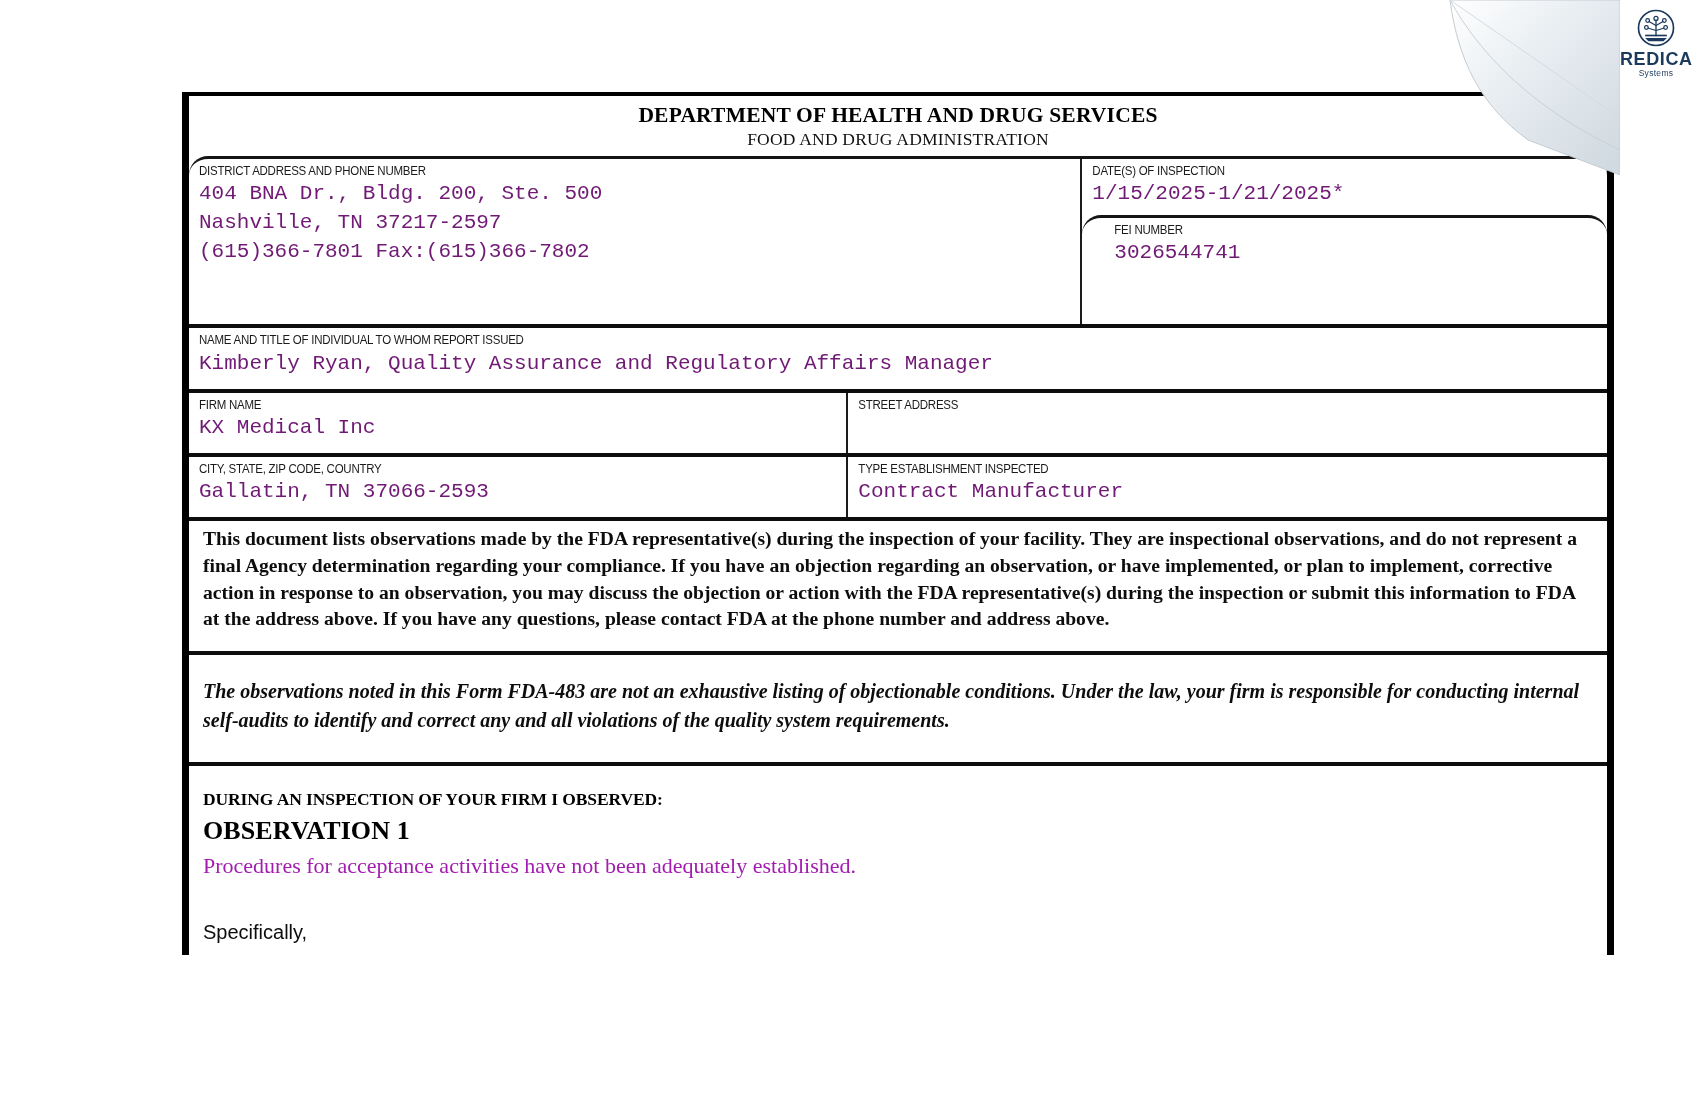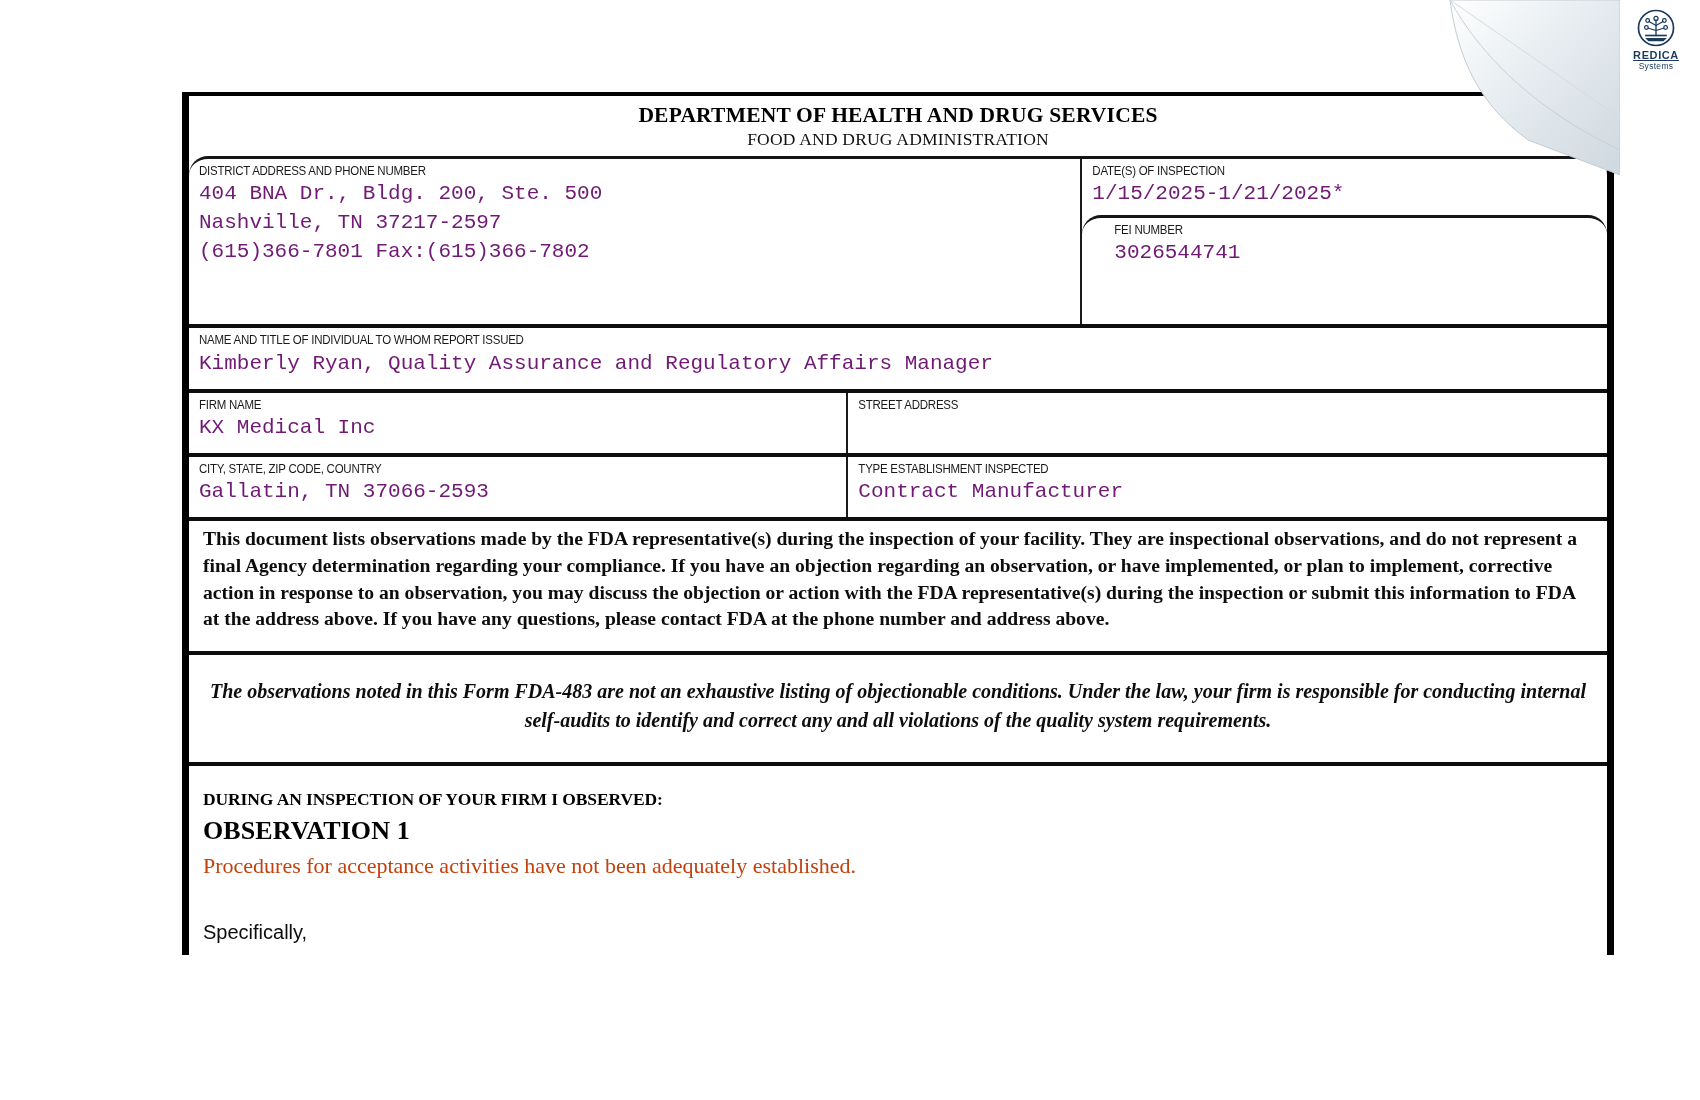--- a/index.html
+++ b/index.html
@@ -34,25 +34,24 @@
     width: 72px;
     z-index: 60;
     text-align: center;
     color: #1b3a5c;
   }
   #redica-logo .mark { display: block; margin: 0 auto; }
   #redica-logo .word {
     display: block;
     font-family: "Liberation Sans", sans-serif;
     font-weight: 700;
-    font-size: 11px;
+    font-size: 18px;
     letter-spacing: 0.6px;
     line-height: 1.05;
     margin-top: 2px;
-    text-decoration: underline;
   }
   #redica-logo .sub {
     display: block;
     font-family: "Liberation Sans", sans-serif;
     font-weight: 400;
     font-size: 8.5px;
     letter-spacing: 0.3px;
     line-height: 1.1;
   }
 
@@ -133,21 +132,20 @@
     font-size: 19.6px;
     line-height: 1.36;
     color: #0d0d0d;
     text-align: left;
     margin: 0;
   }
   .para-italic {
     font-style: italic;
     font-size: 20px;
     line-height: 1.47;
-    text-align: center;
   }
 
   
   .obs-block { padding: 22px 14px 0 14px; }
   .obs-kicker {
     font-family: Liberation Serif, serif;
     font-weight: 700;
     font-size: 17.5px;
     letter-spacing: -0.1px;
     color: #000;
@@ -158,21 +156,21 @@
     font-weight: 700;
     font-size: 26px;
     letter-spacing: 0.1px;
     color: #000;
     line-height: 1.32;
     margin-top: 3px;
   }
   .obs-text {
     font-family: "Liberation Serif", serif;
     font-size: 22px;
-    color: #c2410c;
+    color: #a21caf;
     line-height: 1.38;
     margin-top: 3px;
   }
   .obs-specifically {
     font-family: "Liberation Sans", sans-serif;
     font-size: 20px;
     color: #0d0d0d;
     line-height: 1.3;
     margin-top: 38px;
     padding-bottom: 10px;

